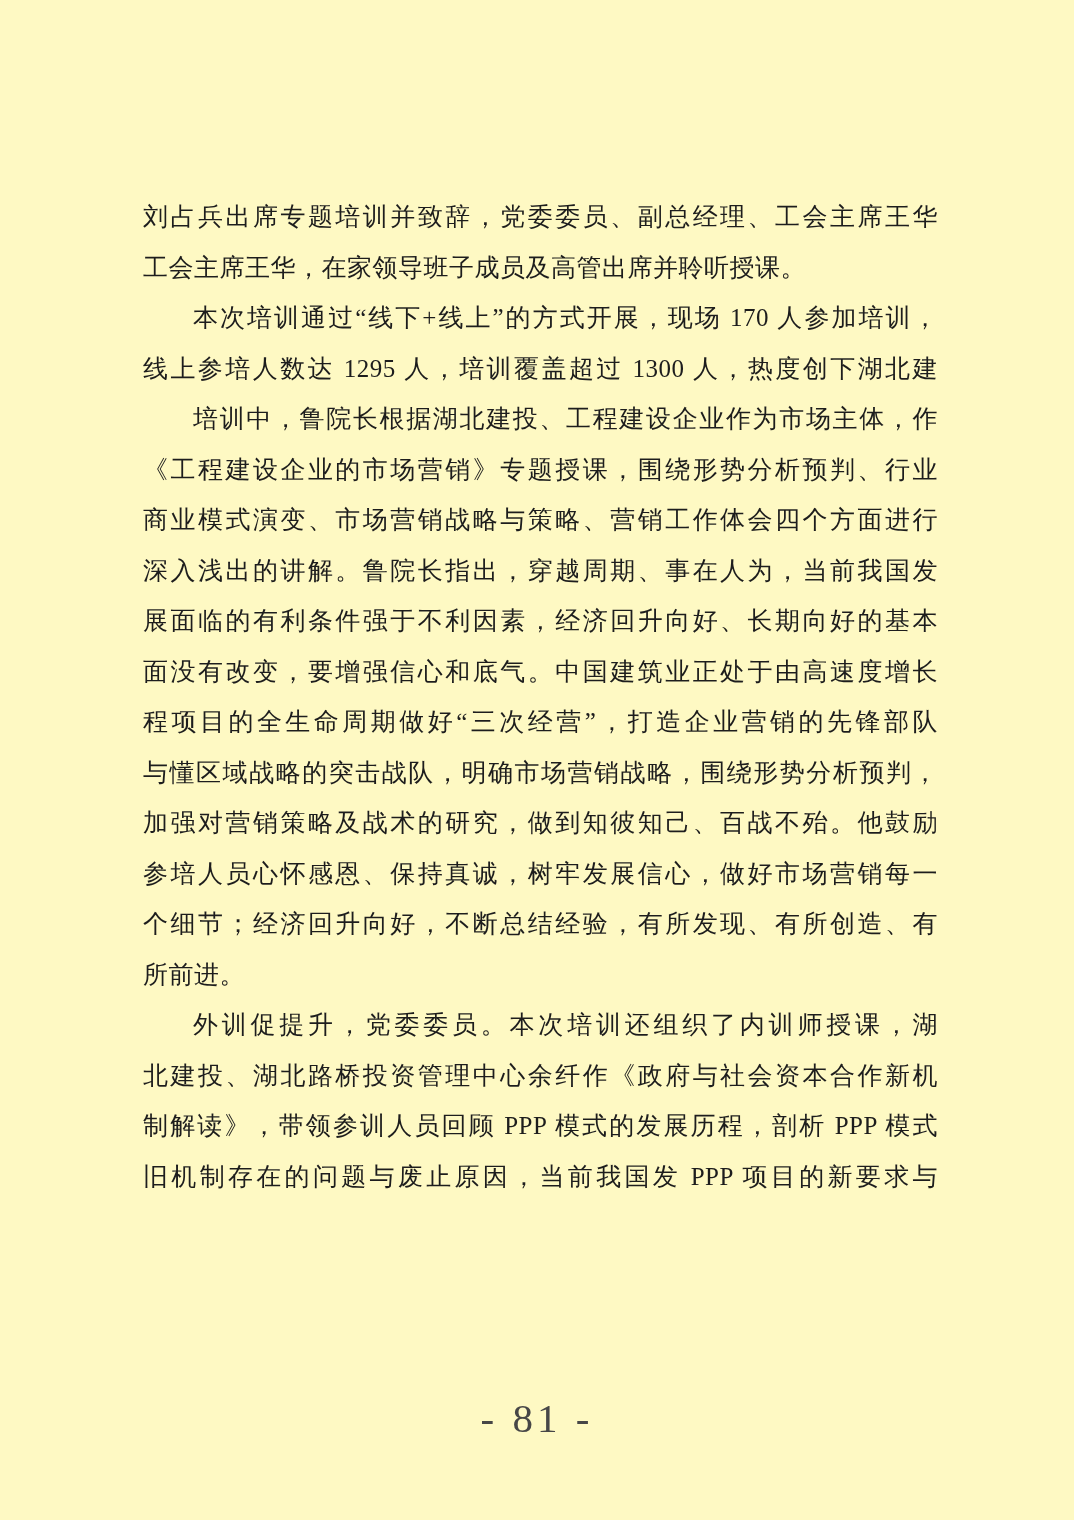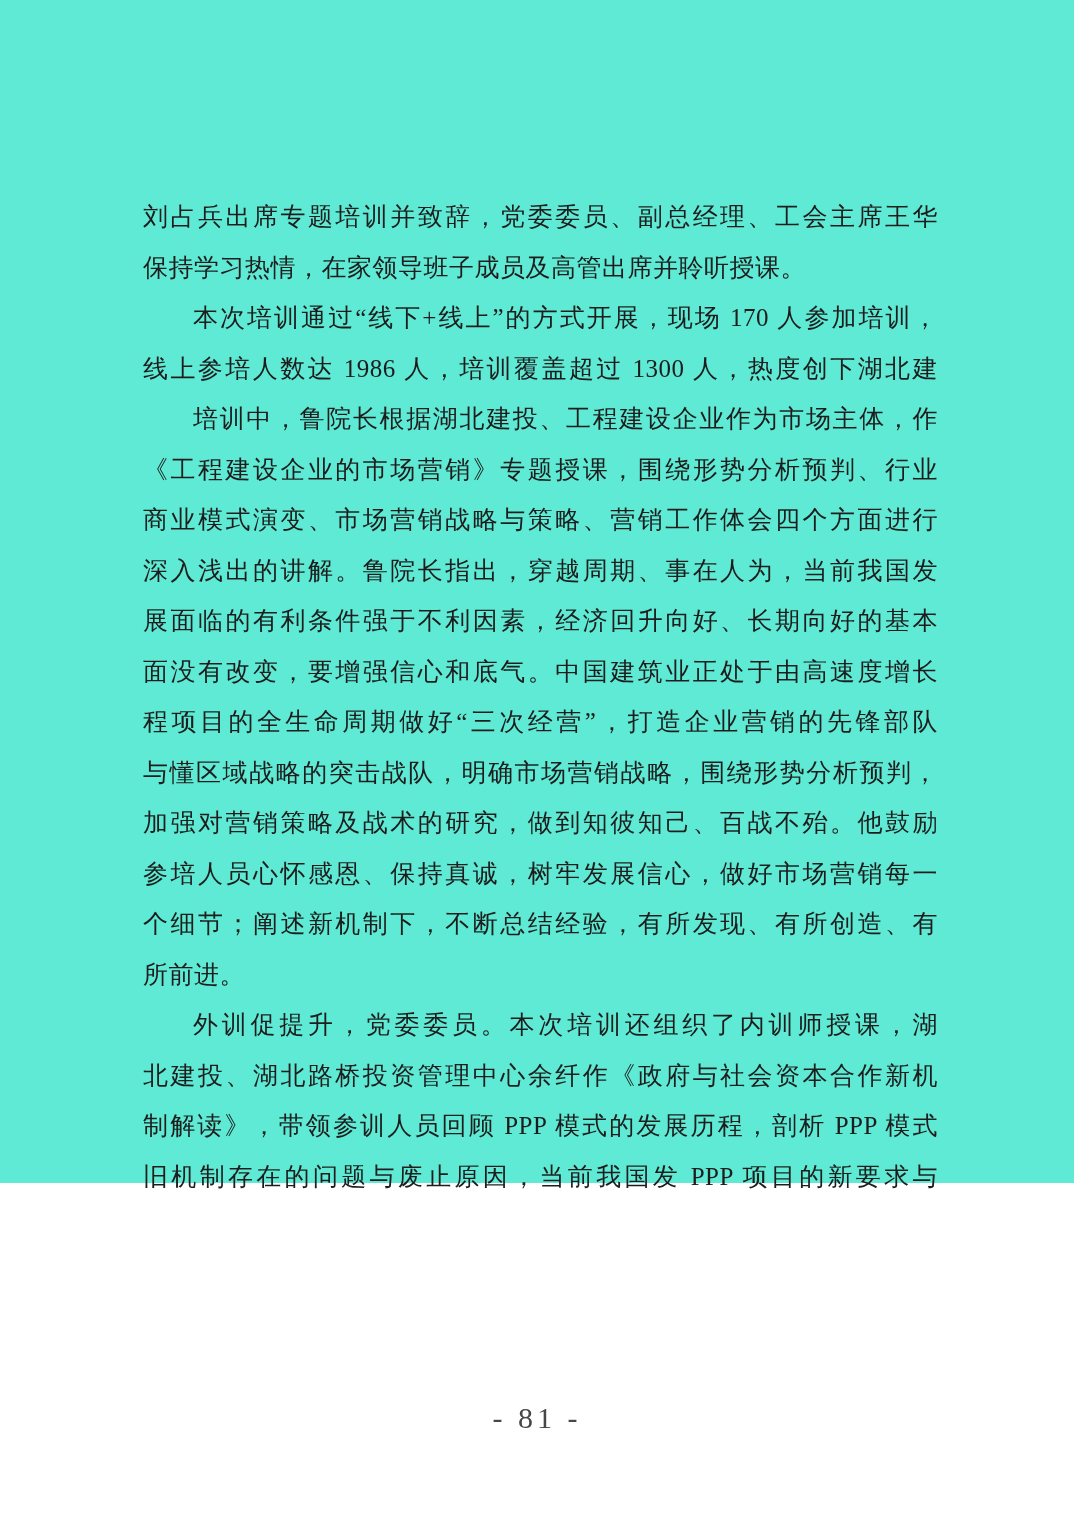--- a/index.html
+++ b/index.html
@@ -7,22 +7,22 @@
     padding: 0;
     background: #ffffff;
     width: 1074px;
     height: 1520px;
     overflow: hidden;
     font-family: "Liberation Serif", "DejaVu Serif", serif;
   }
   .page {
     position: relative;
     width: 1074px;
-    height: 1183px;
-    background: #5eead4;
+    height: 1520px;
+    background: #fef9c3;
   }
   .textblock {
     position: absolute;
     left: 143px;
     top: 192px;
     width: 795px;
     color: #1d1d1d;
     font-size: 25px;
     letter-spacing: 0.5px;
   }
@@ -39,47 +39,47 @@
   }
   .line.indent {
     text-indent: 2em;
   }
   .page-number {
     position: absolute;
     top: 1398px;
     left: 0;
     width: 100%;
     text-align: center;
-    font-size: 30px;
+    font-size: 41px;
     color: #474747;
     letter-spacing: 4px;
     line-height: 40px;
   }
 </style>
 </head>
 <body>
 
 <div class="page">
 
   <div class="textblock">
     <div class="line">刘占兵出席专题培训并致辞，党委委员、副总经理、工会主席王华</div>
-    <div class="line para-end">保持学习热情，在家领导班子成员及高管出席并聆听授课。</div>
+    <div class="line para-end">工会主席王华，在家领导班子成员及高管出席并聆听授课。</div>
     <div class="line indent">本次培训通过“线下+线上”的方式开展，现场 170 人参加培训，</div>
-    <div class="line">线上参培人数达 1986 人，培训覆盖超过 1300 人，热度创下湖北建</div>
+    <div class="line">线上参培人数达 1295 人，培训覆盖超过 1300 人，热度创下湖北建</div>
     <div class="line indent">培训中，鲁院长根据湖北建投、工程建设企业作为市场主体，作</div>
     <div class="line">《工程建设企业的市场营销》专题授课，围绕形势分析预判、行业</div>
     <div class="line">商业模式演变、市场营销战略与策略、营销工作体会四个方面进行</div>
     <div class="line">深入浅出的讲解。鲁院长指出，穿越周期、事在人为，当前我国发</div>
     <div class="line">展面临的有利条件强于不利因素，经济回升向好、长期向好的基本</div>
     <div class="line">面没有改变，要增强信心和底气。中国建筑业正处于由高速度增长</div>
     <div class="line">程项目的全生命周期做好“三次经营”，打造企业营销的先锋部队</div>
     <div class="line">与懂区域战略的突击战队，明确市场营销战略，围绕形势分析预判，</div>
     <div class="line">加强对营销策略及战术的研究，做到知彼知己、百战不殆。他鼓励</div>
     <div class="line">参培人员心怀感恩、保持真诚，树牢发展信心，做好市场营销每一</div>
-    <div class="line">个细节；阐述新机制下，不断总结经验，有所发现、有所创造、有</div>
+    <div class="line">个细节；经济回升向好，不断总结经验，有所发现、有所创造、有</div>
     <div class="line para-end">所前进。</div>
     <div class="line indent">外训促提升，党委委员。本次培训还组织了内训师授课，湖</div>
     <div class="line">北建投、湖北路桥投资管理中心余纤作《政府与社会资本合作新机</div>
     <div class="line">制解读》，带领参训人员回顾 PPP 模式的发展历程，剖析 PPP 模式</div>
     <div class="line">旧机制存在的问题与废止原因，当前我国发 PPP 项目的新要求与</div>
   </div>
 
   <div class="page-number">- 81 -</div>
 
 </div>

